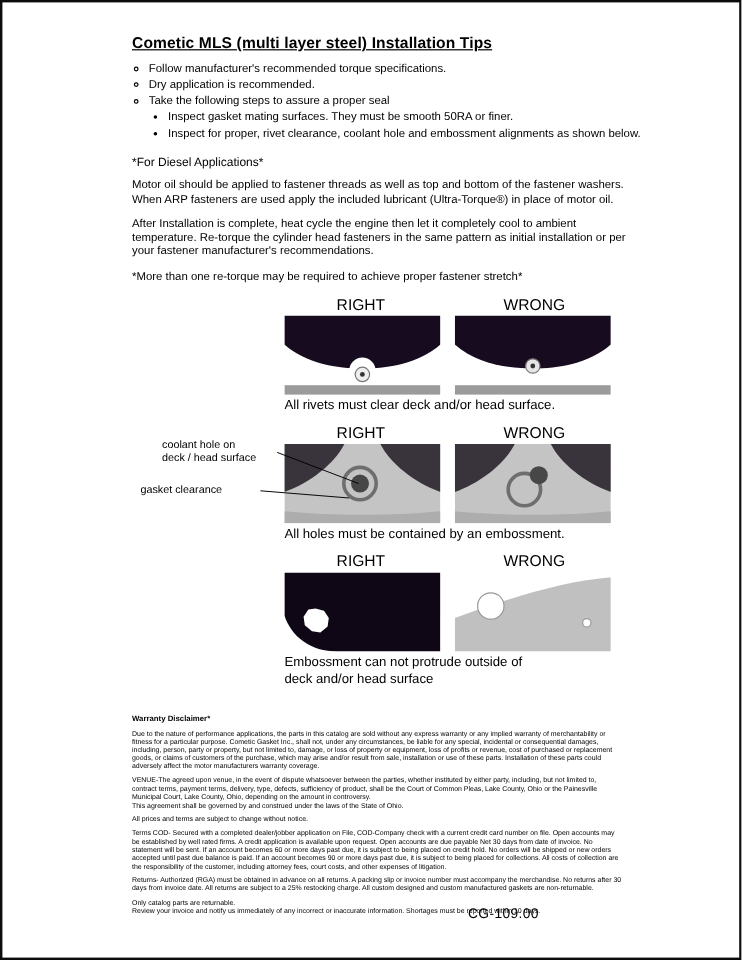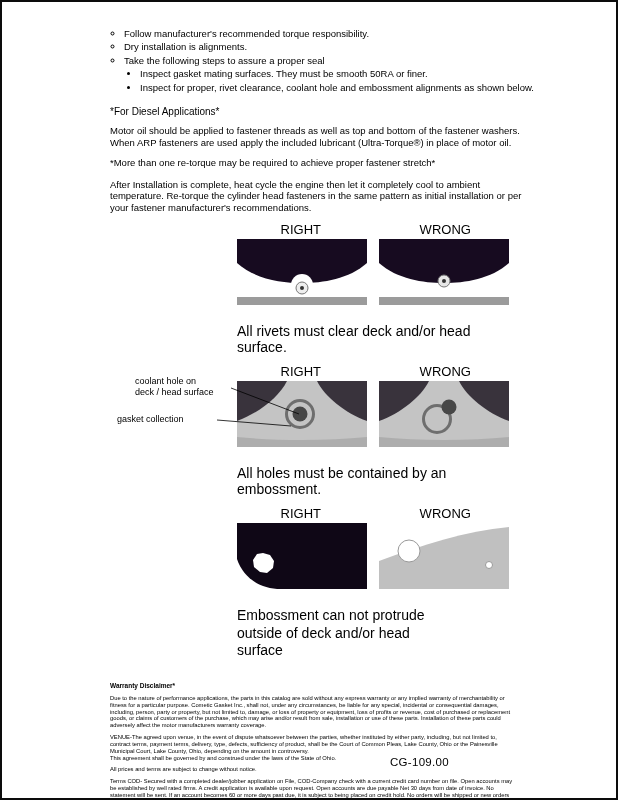--- a/index.html
+++ b/index.html
@@ -18,57 +18,58 @@
   .diesel-heading { font-size:10px; font-weight:normal; margin:13px 0 8px; }
   .para { font-size:9.5px; line-height:1.22; max-width:412px; margin-bottom:9px; }
   .note { margin-bottom:10px; }
 
   .diagrams { margin-left:127px; width:272px; margin-top:4px; }
   .diag-row { position:relative; margin-bottom:9px; }
   .diag-headers { display:flex; gap:17px; font-size:13px; }
   .diag-header { width:130px; text-align:center; }
   .diag-images { display:flex; gap:12px; margin-top:2px; }
   svg.diag { display:block; }
-  .diag-caption { font-size:14px; margin-top:18px; }
+  .diag-caption { font-size:11px; margin-top:3px; }
   .cap-narrow { max-width:215px; line-height:1.25; }
 
   .pointer-label { position:absolute; font-size:9px; line-height:1.18; text-align:left; white-space:pre-line; }
   .label-coolant { left:-102px; top:12px; width:96px; }
   .label-embossment { left:-120px; top:50px; width:100px; }
   .pointer-svg { position:absolute; left:-106px; top:0; pointer-events:none; z-index:3; }
 
   .warranty { margin-top:22px; max-width:408px; }
   .warranty h3 { font-size:6.5px; font-weight:bold; margin-bottom:6px; }
   .warranty p { font-size:5.8px; line-height:1.18; margin-bottom:5px; white-space:pre-line; }
 
   .footer { position:absolute; left:388px; top:754px; font-size:11.5px; letter-spacing:0.3px; }
 </style>
 </head>
 <body>
 
 <div class="page">
   <div class="content">
 
+    <h1 class="title">Cometic MLS (multi layer steel) Installation Tips</h1>
 
     <ul class="tips">
-      <li>Follow manufacturer's recommended torque responsibility.</li>
-      <li>Dry installation is alignments.</li>
+      <li>Follow manufacturer's recommended torque specifications.</li>
+      <li>Dry application is recommended.</li>
       <li>
         <span>Take the following steps to assure a proper seal</span>
         <ul class="sub">
           <li>Inspect gasket mating surfaces.  They must be smooth 50RA or finer.</li>
           <li>Inspect for proper, rivet clearance, coolant hole and embossment alignments as shown below.</li>
         </ul>
       </li>
     </ul>
 
     <h2 class="diesel-heading">*For Diesel Applications*</h2>
     <p class="para">Motor oil should be applied to fastener threads as well as top and bottom of the fastener washers. When ARP fasteners are used apply the included lubricant (Ultra-Torque®) in place of motor oil.</p>
+    <p class="para">After Installation is complete, heat cycle the engine then let it completely cool to ambient temperature. Re-torque the cylinder head fasteners in the same pattern as initial installation or per your fastener manufacturer's recommendations.</p>
     <p class="para note">*More than one re-torque may be required to achieve proper fastener stretch*</p>
-    <p class="para">After Installation is complete, heat cycle the engine then let it completely cool to ambient temperature. Re-torque the cylinder head fasteners in the same pattern as initial installation or per your fastener manufacturer's recommendations.</p>
 
     <div class="diagrams">
 
       <div class="diag-row">
         <div class="diag-headers">
           <div class="diag-header">RIGHT</div>
           <div class="diag-header">WRONG</div>
         </div>
         <div class="diag-images">
           <svg class="diag" width="130" height="66" viewBox="0 0 130 66">
@@ -86,21 +87,21 @@
             <circle cx="65" cy="42" r="6" fill="#e6e6e6" stroke="#777777" stroke-width="1"></circle>
             <circle cx="65" cy="42" r="2" fill="#333333"></circle>
           </svg>
         </div>
         <div class="diag-caption">All rivets must clear deck and/or head surface.</div>
       </div>
 
       <div class="diag-row">
         <div class="pointer-label label-coolant">coolant hole on
 deck / head surface</div>
-        <div class="pointer-label label-embossment">gasket collection</div>
+        <div class="pointer-label label-embossment">gasket clearance</div>
         <svg class="pointer-svg" width="200" height="80" viewBox="0 0 200 80">
           <line x1="100" y1="24" x2="168" y2="50" stroke="#000000" stroke-width="0.8"></line>
           <line x1="86" y1="56" x2="160" y2="62" stroke="#000000" stroke-width="0.8"></line>
         </svg>
         <div class="diag-headers">
           <div class="diag-header">RIGHT</div>
           <div class="diag-header">WRONG</div>
         </div>
         <div class="diag-images">
           <svg class="diag" width="130" height="66" viewBox="0 0 130 66">

